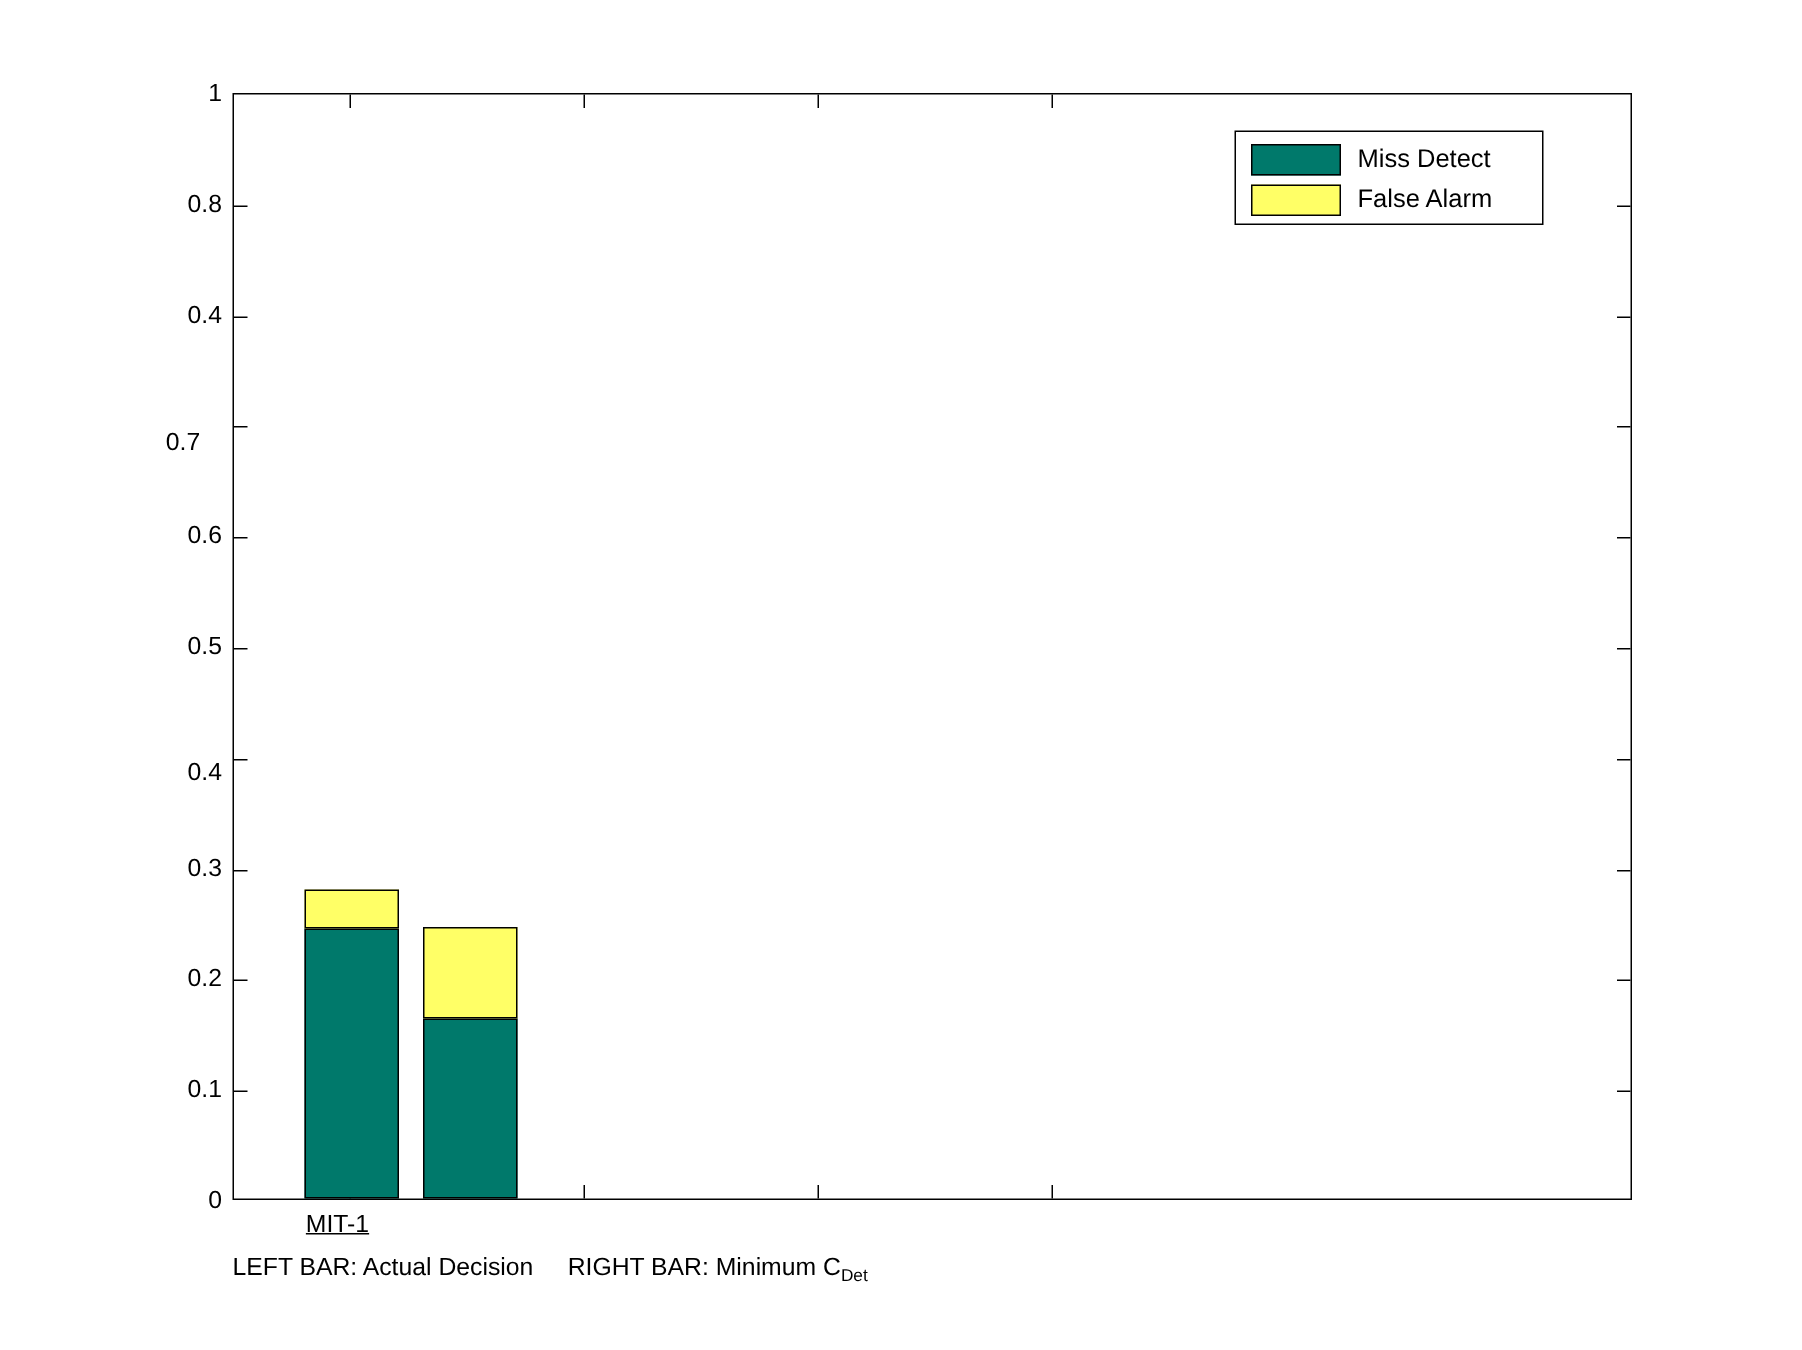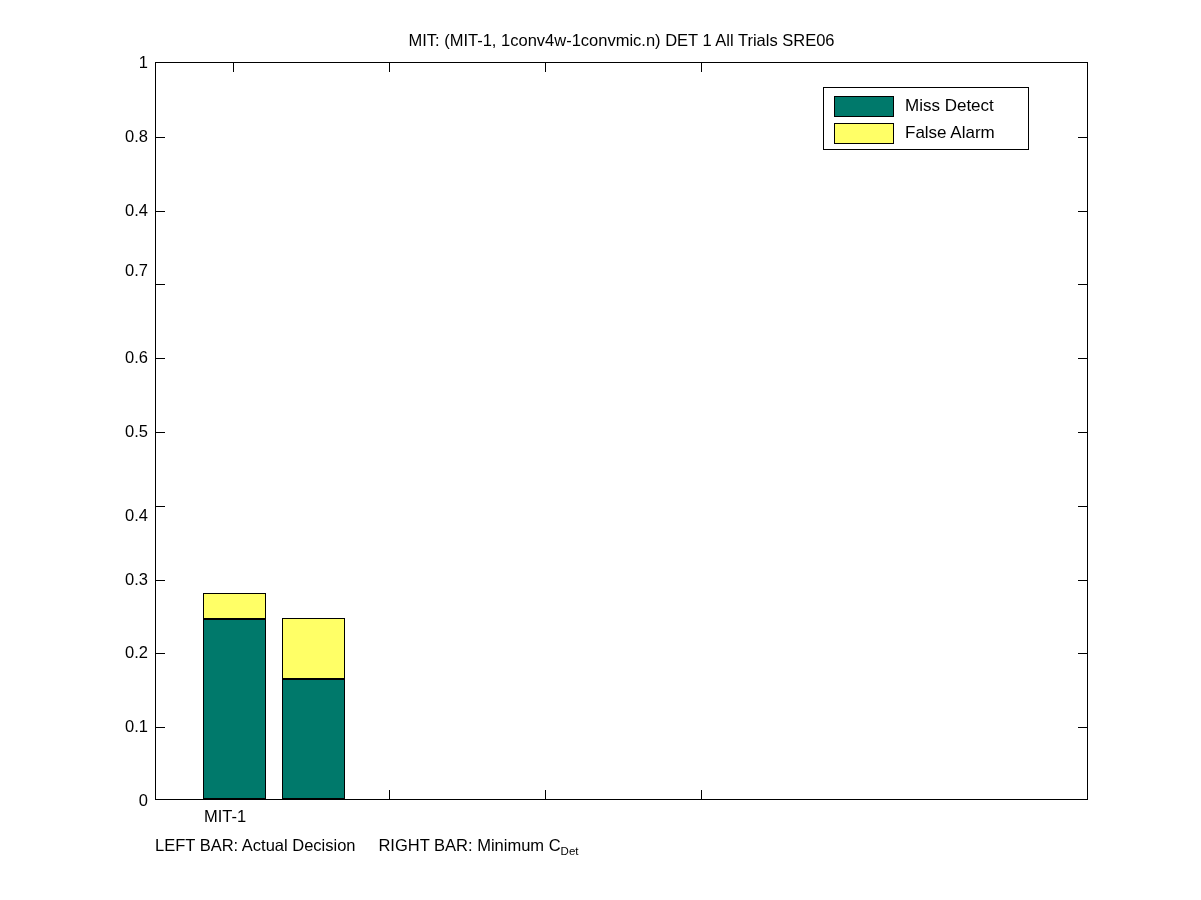--- a/index.html
+++ b/index.html
@@ -176,31 +176,30 @@
     font-size: 11.5px;
     vertical-align: sub;
     line-height: 0;
   }
 </style>
 </head>
 <body>
 
 <div id="figure">
 
-  <div id="chart-title">MIT: (MIT-1, 1conv4w-1convmic.n) DET 1 All Trials SRE06</div>
 
   <div id="y-axis-labels">
     <div class="y-tick-label" style="top:738px;">0</div>
     <div class="y-tick-label" style="top:664.2px;">0.1</div>
     <div class="y-tick-label" style="top:590.4px;">0.2</div>
     <div class="y-tick-label" style="top:516.6px;">0.3</div>
     <div class="y-tick-label" style="top:453px;">0.4</div>
     <div class="y-tick-label" style="top:369px;">0.5</div>
     <div class="y-tick-label" style="top:295.2px;">0.6</div>
-    <div class="y-tick-label" style="top:208px;">0.7</div>
+    <div class="y-tick-label" style="top:233px;text-align:center;">0.7</div>
     <div class="y-tick-label" style="top:147.6px;">0.4</div>
     <div class="y-tick-label" style="top:73.8px;">0.8</div>
     <div class="y-tick-label" style="top:0px;">1</div>
   </div>
 
   <div id="plot-area">
     <div id="plot-inner">
 
       <div class="y-tick-mark" style="top:73.8px;"></div>
       <div class="y-tick-mark" style="top:147.6px;"></div>
@@ -250,18 +249,18 @@
         <span class="legend-label">Miss Detect</span>
       </div>
       <div class="legend-row" style="top:33px;text-align:center;">
         <span class="legend-swatch" style="background:#FFFF66;"></span>
         <span class="legend-label">False Alarm</span>
       </div>
     </div>
   </div>
 
   <div id="x-axis-labels">
-    <div class="x-tick-label" style="left:70px;">MIT-1</div>
+    <div class="x-tick-label" style="left:70px;text-decoration:underline;">MIT-1</div>
   </div>
 
   <div id="caption"><span>LEFT BAR: Actual Decision</span><span>     </span><span>RIGHT BAR: Minimum C</span><span class="sub">Det</span></div>
 
 </div>
 
 </body></html>

